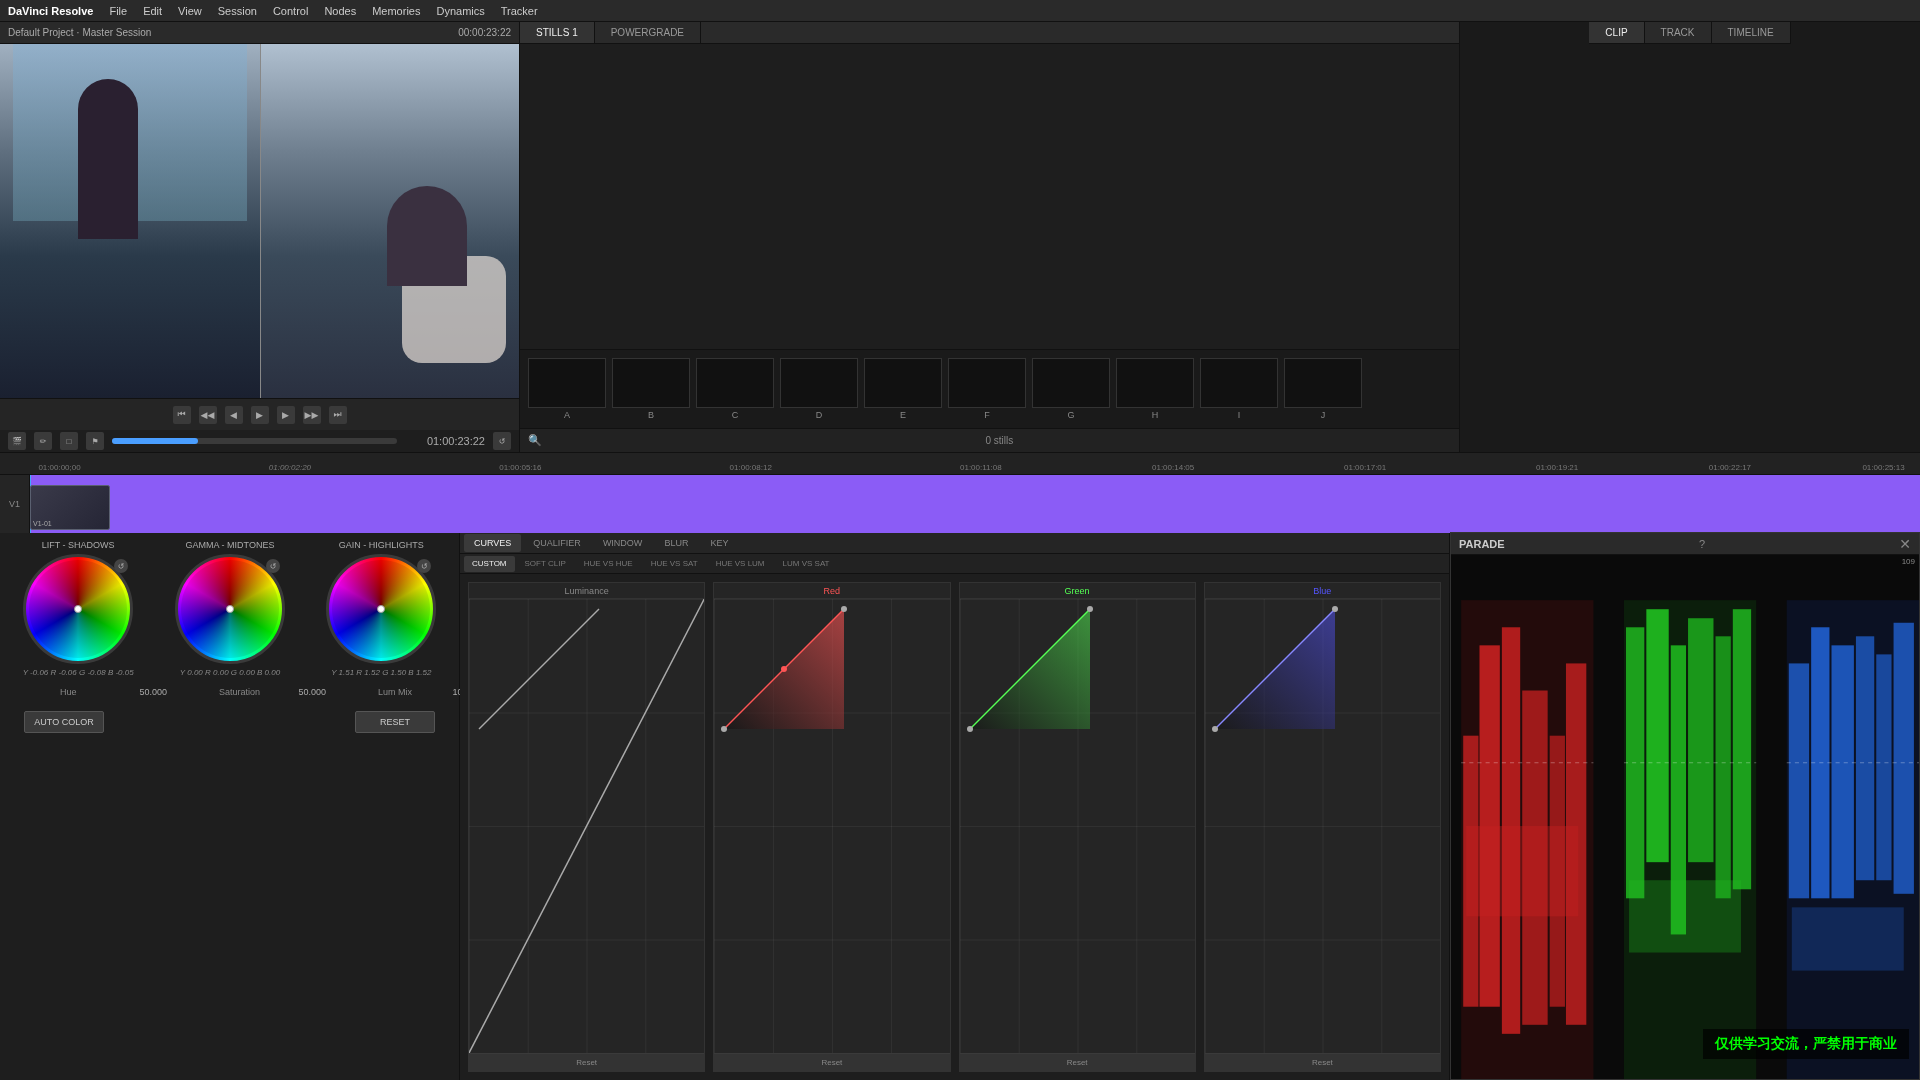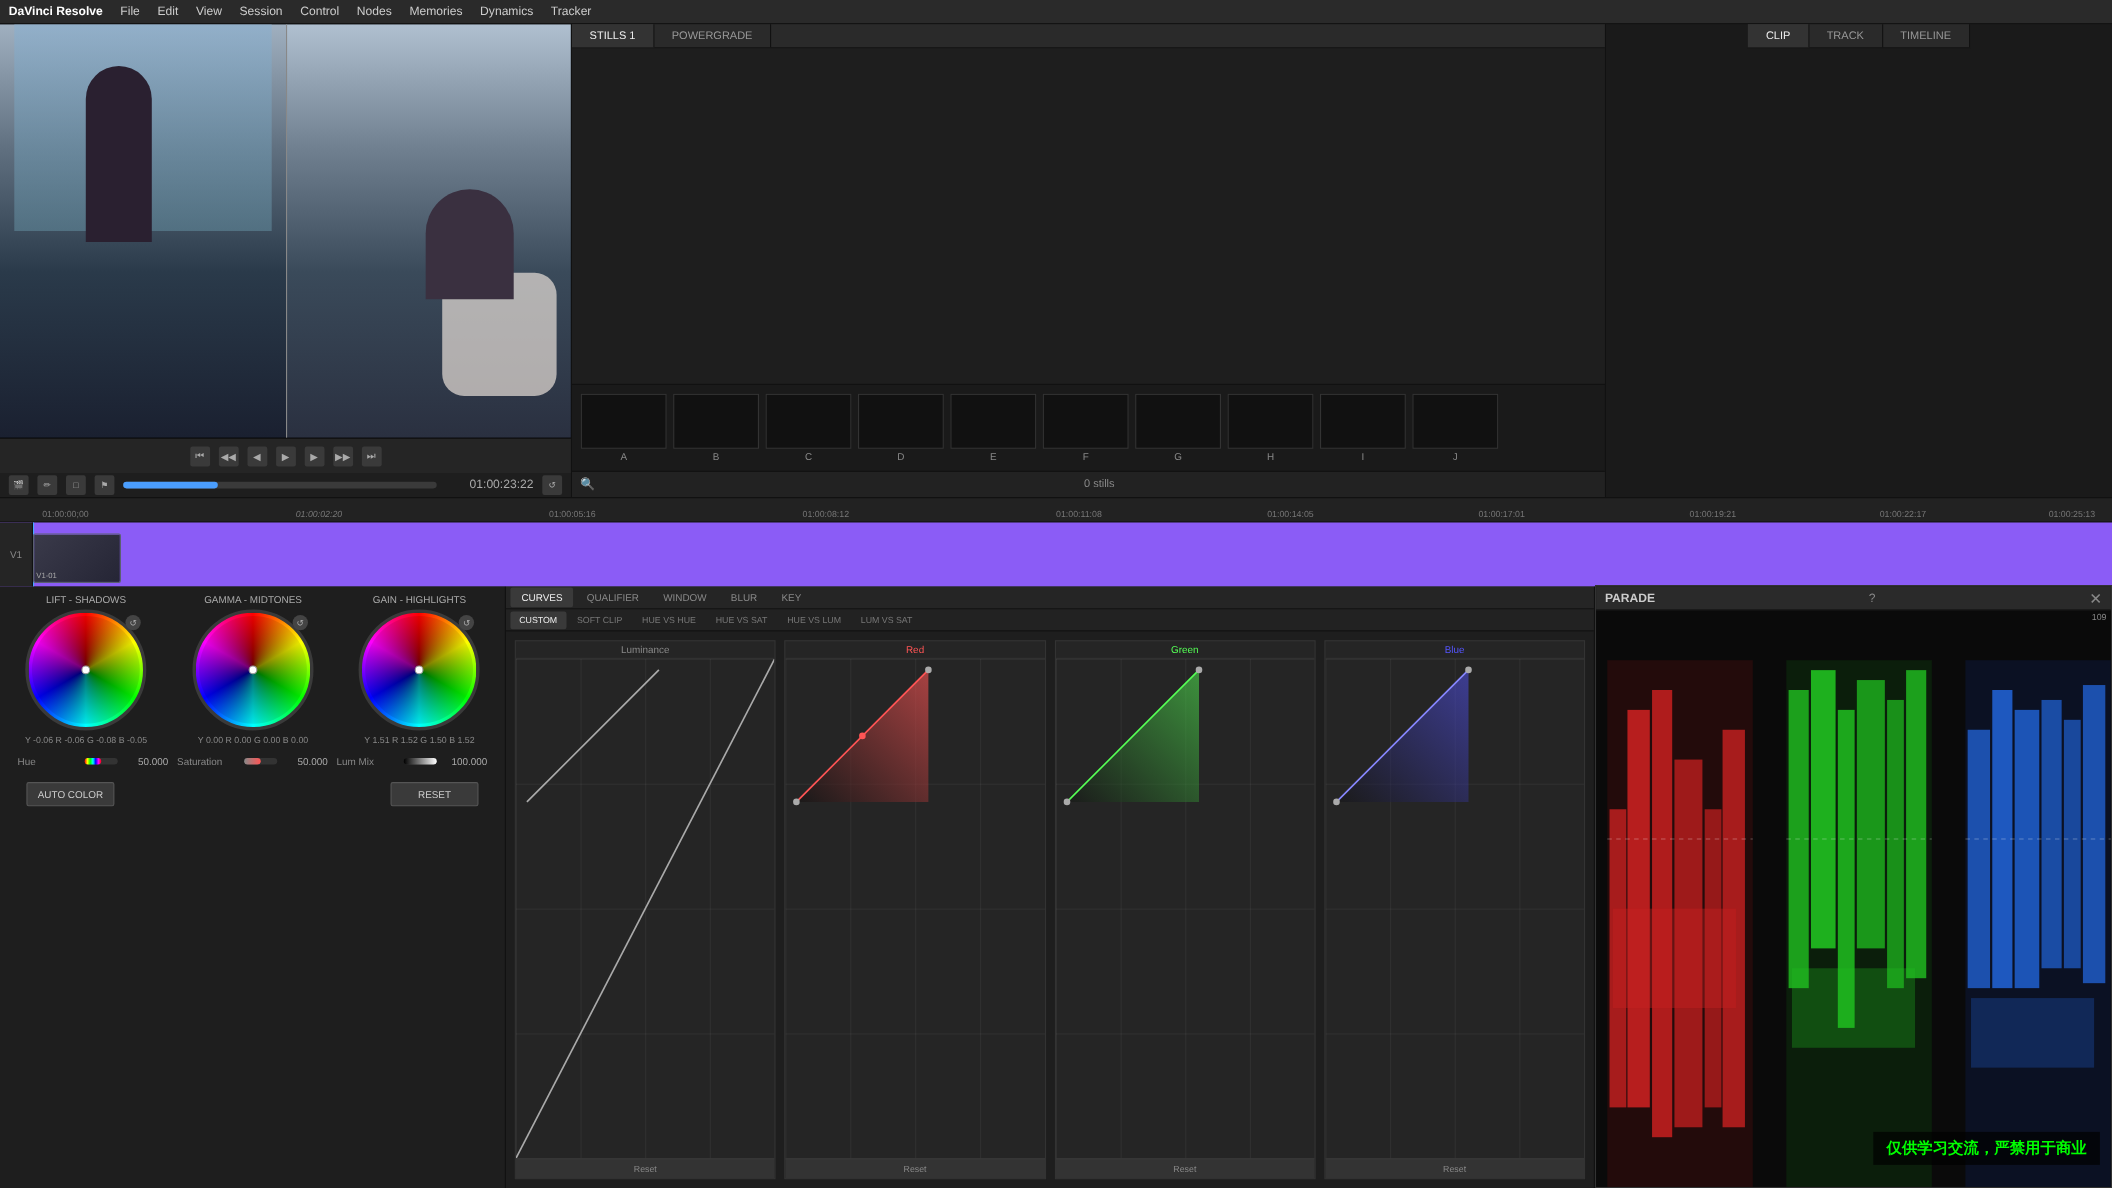--- a/index.html
+++ b/index.html
@@ -559,20 +559,21 @@
       align-items: center;
       justify-content: center;
       font-size: 8px;
       color: #aaa;
       cursor: pointer;
     }
     .wheel-values {
       font-size: 8px;
       color: #888;
       text-align: center;
+      font-style: italic;
     }
     #color-sliders {
       display: flex;
       gap: 8px;
       padding: 4px 8px;
     }
     .slider-group {
       display: flex;
       flex-direction: column;
       gap: 4px;
@@ -580,20 +581,21 @@
     }
     .slider-row {
       display: flex;
       align-items: center;
       gap: 6px;
     }
     .slider-label {
       font-size: 9px;
       color: #888;
       width: 55px;
+      margin-left: 44px;
     }
     .slider-track {
       flex: 1;
       height: 6px;
       background: #333;
       border-radius: 3px;
       position: relative;
       cursor: pointer;
     }
     .slider-fill-hue {
@@ -864,20 +866,24 @@
   <span class="menu-item">Memories</span>
   <span class="menu-item">Dynamics</span>
   <span class="menu-item">Tracker</span>
 </div>
 
 <div id="main-layout">
 
   <div id="top-area">
 
     <div id="viewer-panel">
+      <div id="viewer-title">
+        <span>Default Project · Master Session</span>
+        <span>00:00:23:22</span>
+      </div>
       <div id="video-preview">
         <div class="video-scene">
           <div class="video-scene-left">
             <div class="window-bg"></div>
             <div class="person-left"></div>
           </div>
           <div class="video-scene-right">
             <div class="bathtub"></div>
             <div class="person-right"></div>
           </div>

